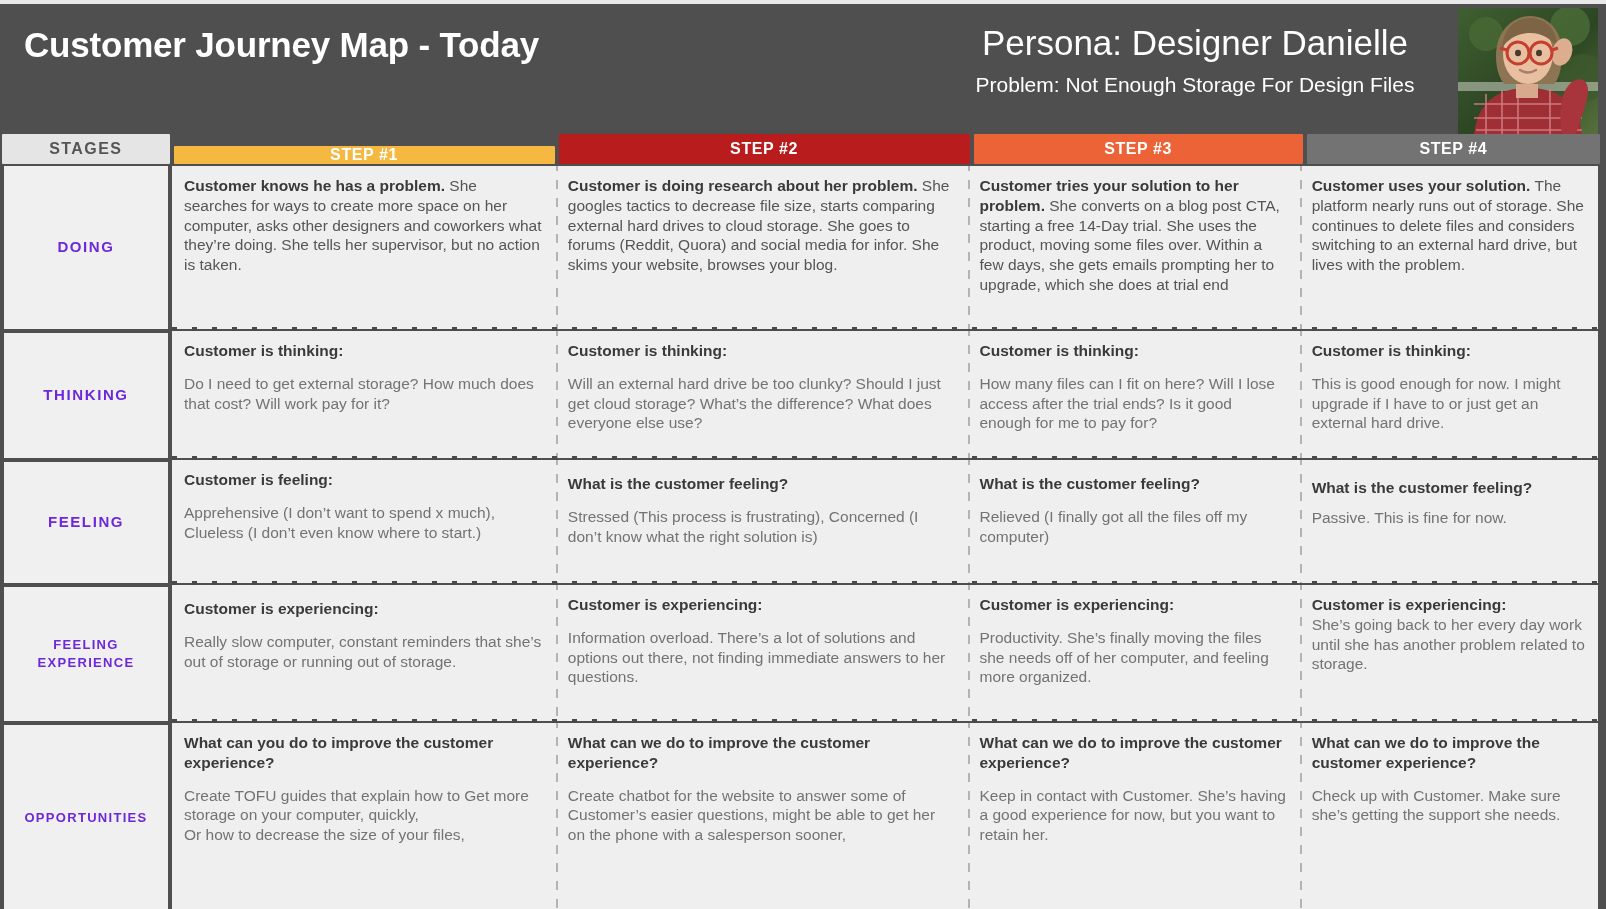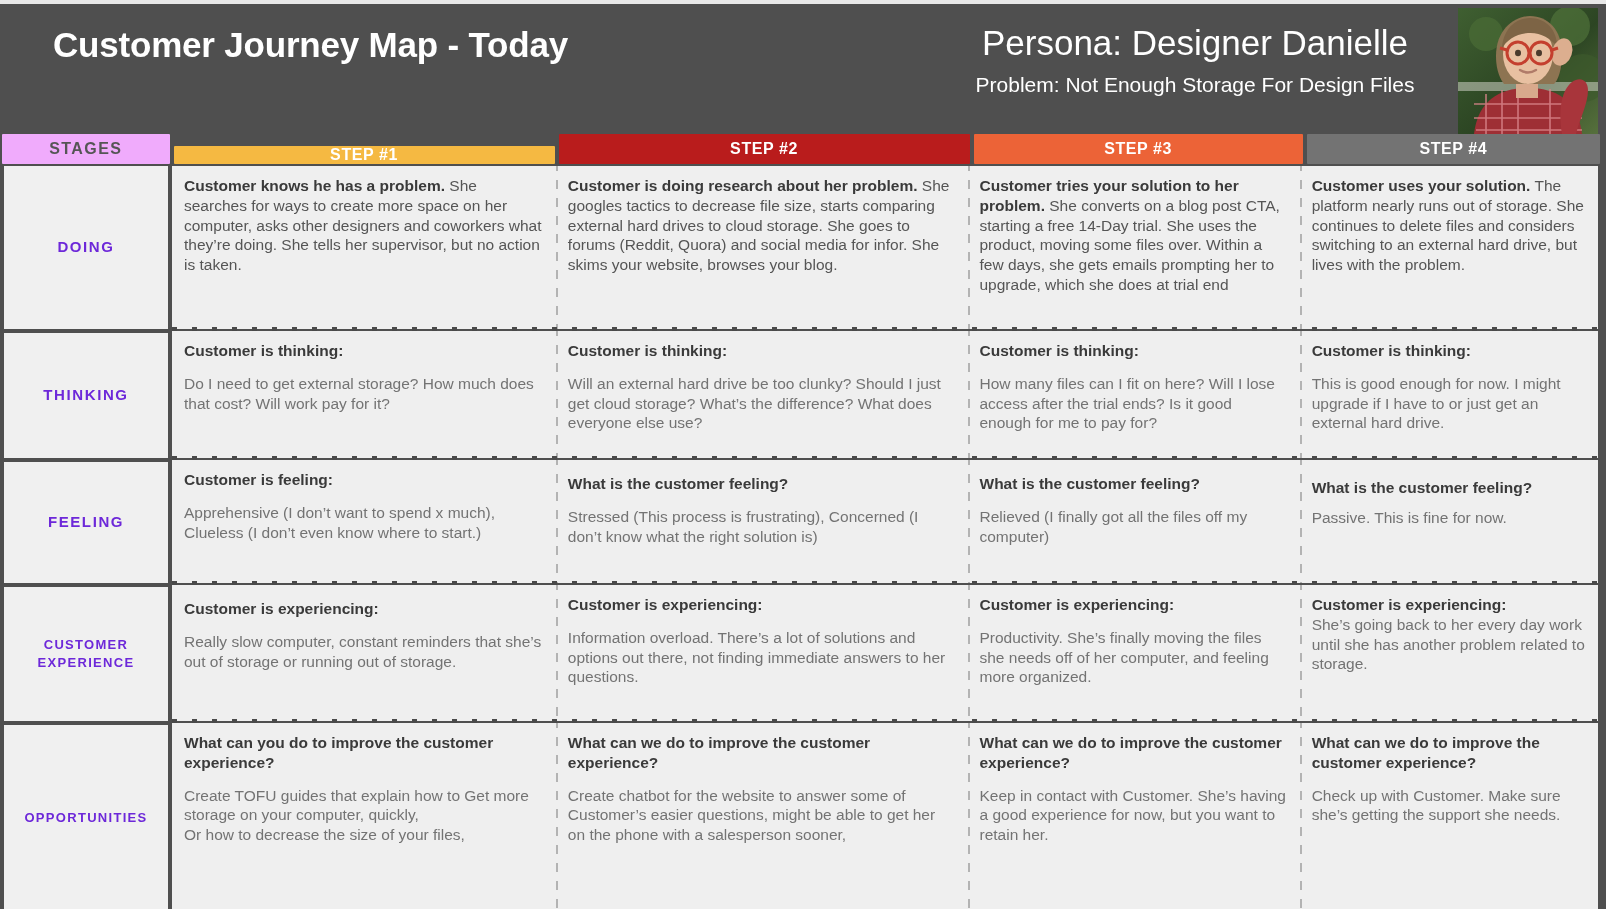--- a/index.html
+++ b/index.html
@@ -29,21 +29,20 @@
   .header-left {
     width: 800px;
     padding: 22px 0 0 24px;
   }
   .map-title {
     color: #ffffff;
     font-size: 35px;
     font-weight: bold;
     letter-spacing: -0.2px;
     line-height: 1.1;
-    margin-left: 29px;
   }
   .header-center {
     flex: 1;
     padding-top: 18px;
     text-align: center;
     padding-right: 16px;
   }
   .persona-title {
     color: #ffffff;
     font-size: 35px;
@@ -84,21 +83,21 @@
     align-items: center;
     justify-content: center;
     color: #ffffff;
     font-size: 16px;
     font-weight: bold;
     letter-spacing: 0.6px;
     border-radius: 1px;
   }
   .col-head.stages {
     color: #555555;
-    background: #f0abfc;
+    background: #e5e5e5;
     letter-spacing: 1.4px;
   }
   .row {
     display: flex;
     padding-left: 2px;
     position: relative;
   }
   .stage-cell {
     background: #f0f0f0;
     border: 2px solid #4f4f4f;
@@ -316,21 +315,21 @@
         <div class="cell" style="width:300px;padding-top:18px;">
           <div class="cell-title">What is the customer feeling?</div>
           <div class="gap" style="height:10px;"></div>
           <div class="cell-body">Passive. This is fine for now.</div>
         </div>
         <div class="hdash" style="bottom:-2px;"></div>
       </div>
     </div>
 
     <div class="row">
-      <div class="stage-cell small" style="width:168px;height:138px;">CUSTOMER EXPERIENCE</div>
+      <div class="stage-cell small" style="width:168px;height:138px;">FEELING EXPERIENCE</div>
       <div class="content-band" style="height:138px;">
         <div class="cell" style="width:386px;padding-top:14px;">
           <div class="cell-title">Customer is experiencing:</div>
           <div class="gap"></div>
           <div class="cell-body">Really slow computer, constant reminders that she’s out of storage or running out of storage.</div>
         </div>
         <div class="cell" style="width:414px;">
           <div class="cell-title">Customer is experiencing:</div>
           <div class="gap"></div>
           <div class="cell-body">Information overload. There’s a lot of solutions and options out there, not finding immediate answers to her questions.</div>

